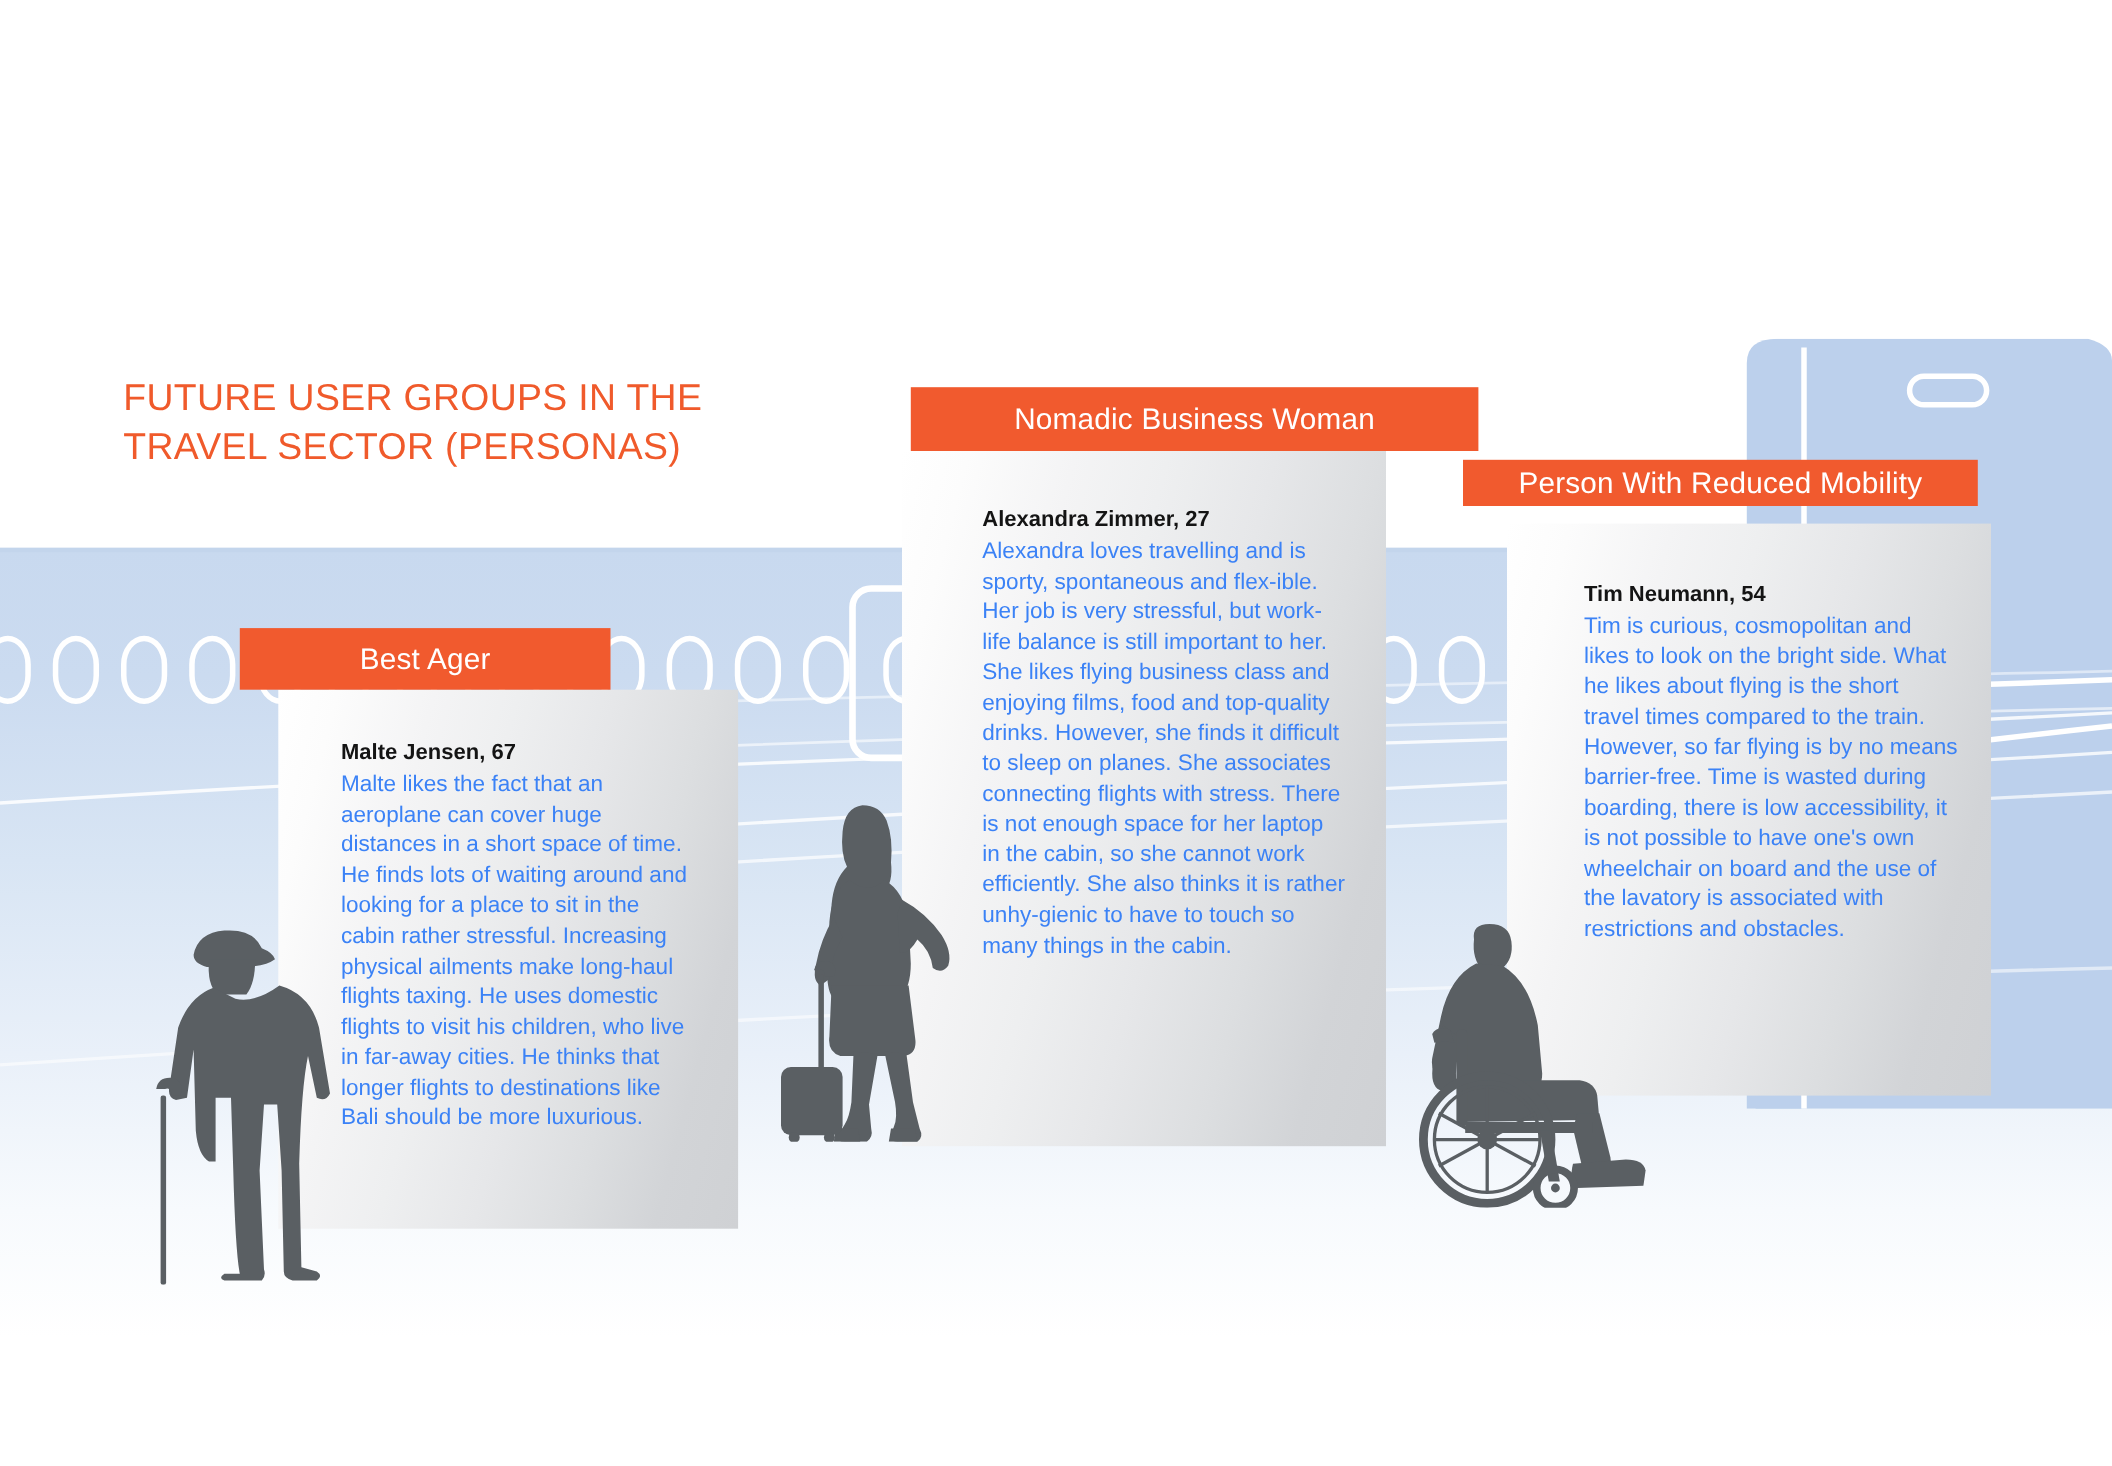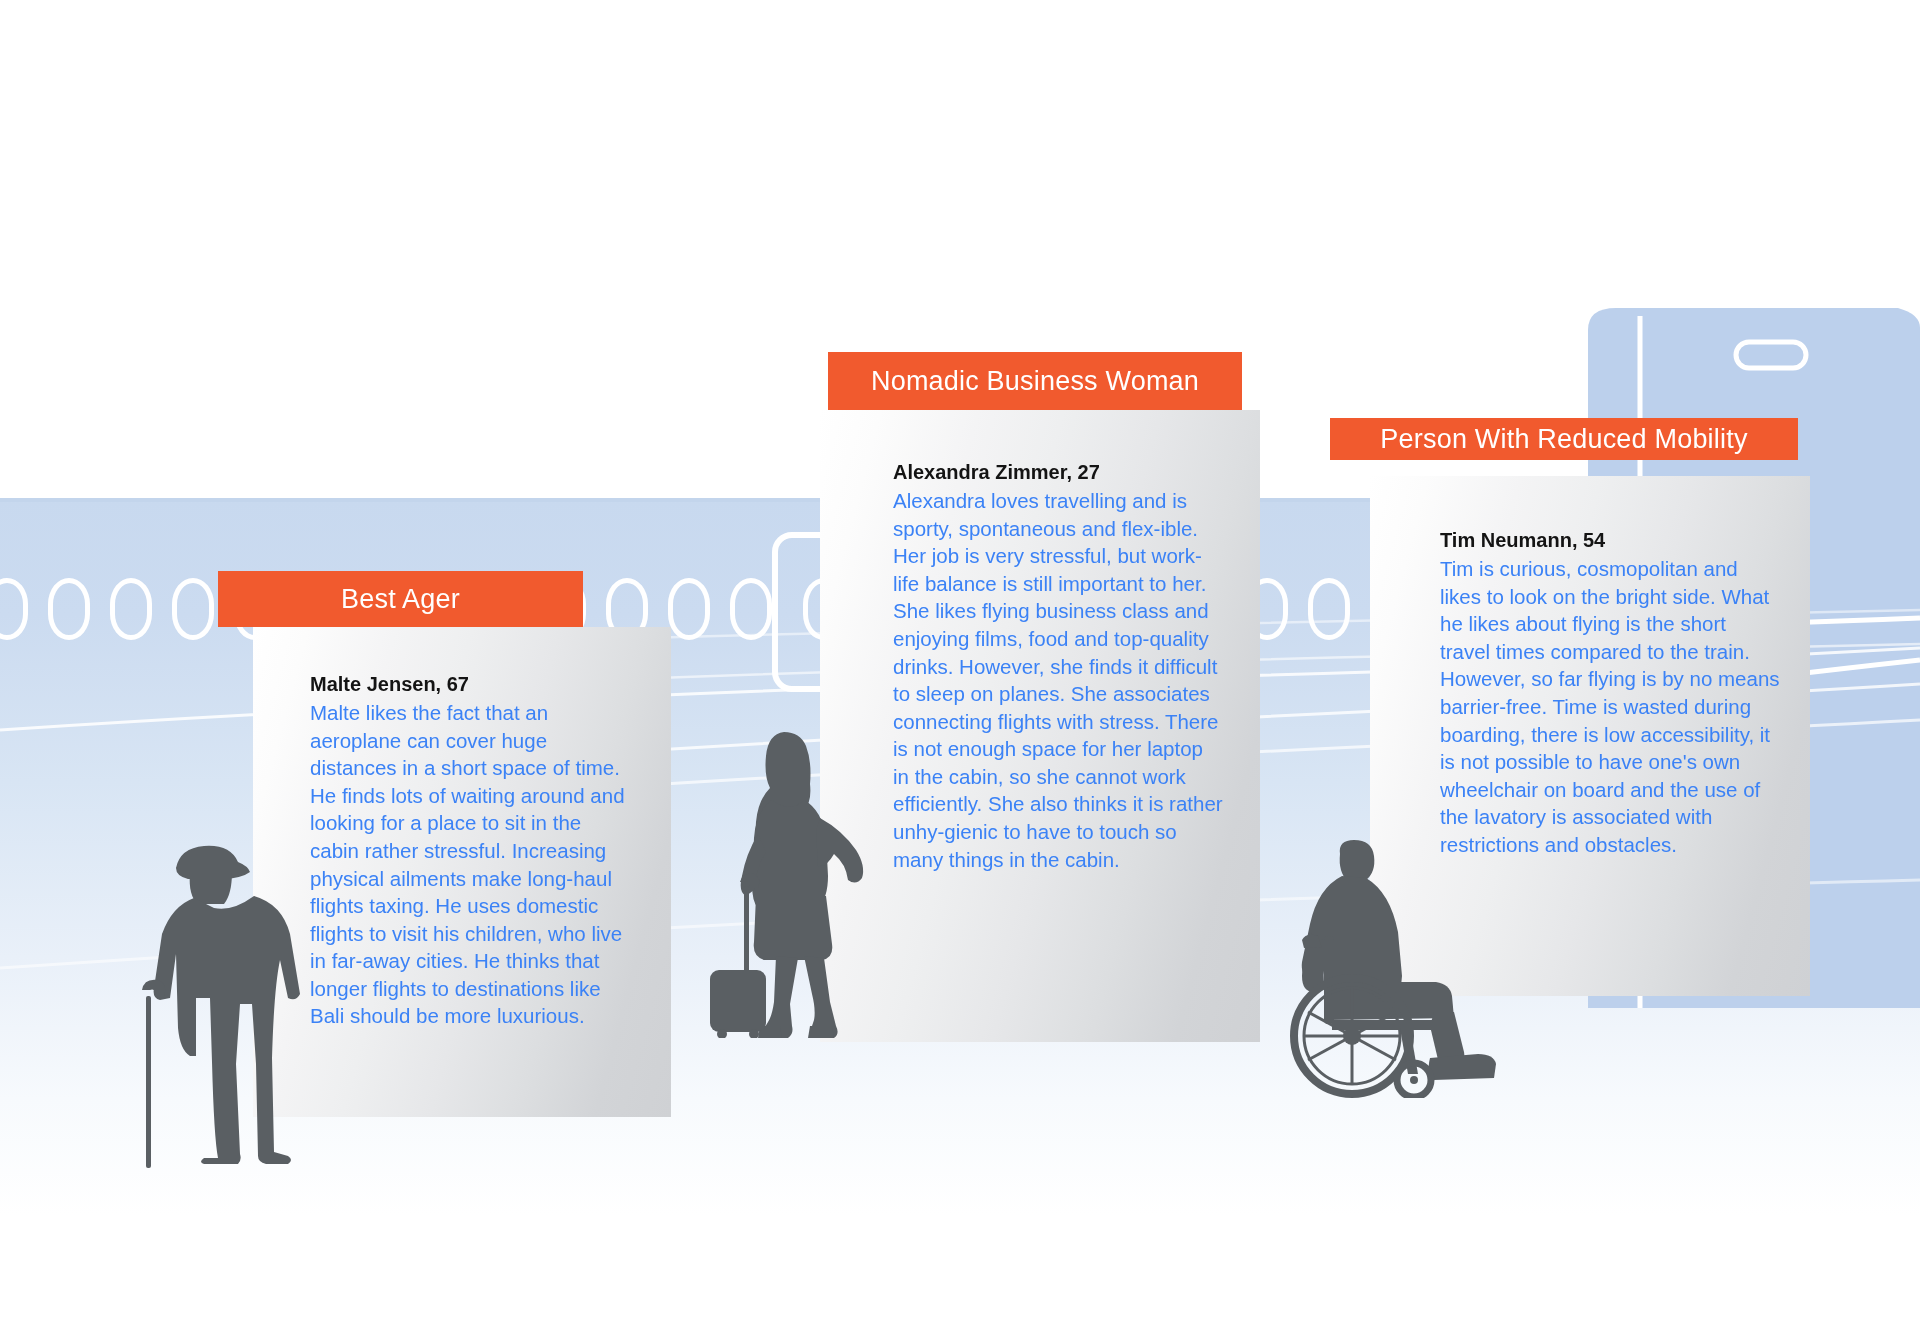--- a/index.html
+++ b/index.html
@@ -131,25 +131,25 @@
     color:#3b82f6;
     white-space:pre-line;
     letter-spacing:0.0px;
   }
 
   
   .silhouette { position:absolute; z-index:8; }
   .silhouette svg { display:block; }
 
   
-  #card-1 .card-header { left:218px; top:571px; width:365px; height:56px; }
+  #card-1 .card-header { left:218px; top:571px; width:337px; height:56px; }
   #card-1 .card-panel  { left:253px; top:627px; width:418px; height:490px; }
   #card-1 .card-body   { left:310px; top:672px; width:318px; }
 
-  #card-2 .card-header { left:828px; top:352px; width:414px; height:58px; }
+  #card-2 .card-header { left:828px; top:352px; width:516px; height:58px; }
   #card-2 .card-panel  { left:820px; top:410px; width:440px; height:632px; }
   #card-2 .card-body   { left:893px; top:460px; width:330px; }
 
   #card-3 .card-header { left:1330px; top:418px; width:468px; height:42px; }
   #card-3 .card-panel  { left:1370px; top:476px; width:440px; height:520px; }
   #card-3 .card-body   { left:1440px; top:528px; width:340px; }
 </style>
 </head>
 <body>
 
@@ -200,20 +200,22 @@
     <div class="win" style="left:960px; opacity:.5;"></div>
     <div class="win" style="left:1022px; opacity:.5;"></div>
     <div class="win" style="left:1084px; opacity:.55;"></div>
     <div class="win" style="left:1184px;"></div>
     <div class="win" style="left:1246px;"></div>
     <div class="win" style="left:1308px;"></div>
     <div class="win" style="left:1370px;"></div>
     <div class="door-outline" style="left:1412px; opacity:.5;"></div>
   </div>
 
+  <div class="title">FUTURE USER GROUPS IN THE
+TRAVEL SECTOR (PERSONAS)</div>
 
   <div class="card" id="card-1">
     <div class="card-panel"></div>
     <div class="card-header">Best Ager</div>
     <div class="card-body">
       <div class="p-name">Malte Jensen, 67</div>
       <div class="p-text">Malte likes the fact that an aeroplane can cover huge distances in a short space of time. He finds lots of waiting around and looking for a place to sit in the cabin rather stressful. Increasing physical ailments make long-haul flights taxing. He uses domestic flights to visit his children, who live in far-away cities. He thinks that longer flights to destinations like Bali should be more luxurious.</div>
     </div>
   </div>
 

